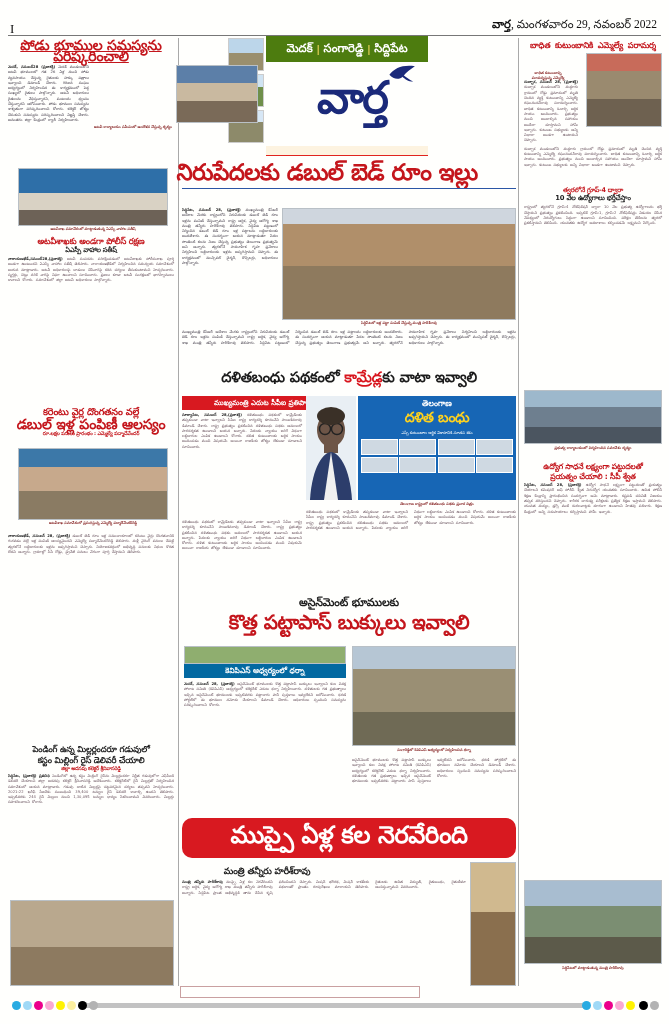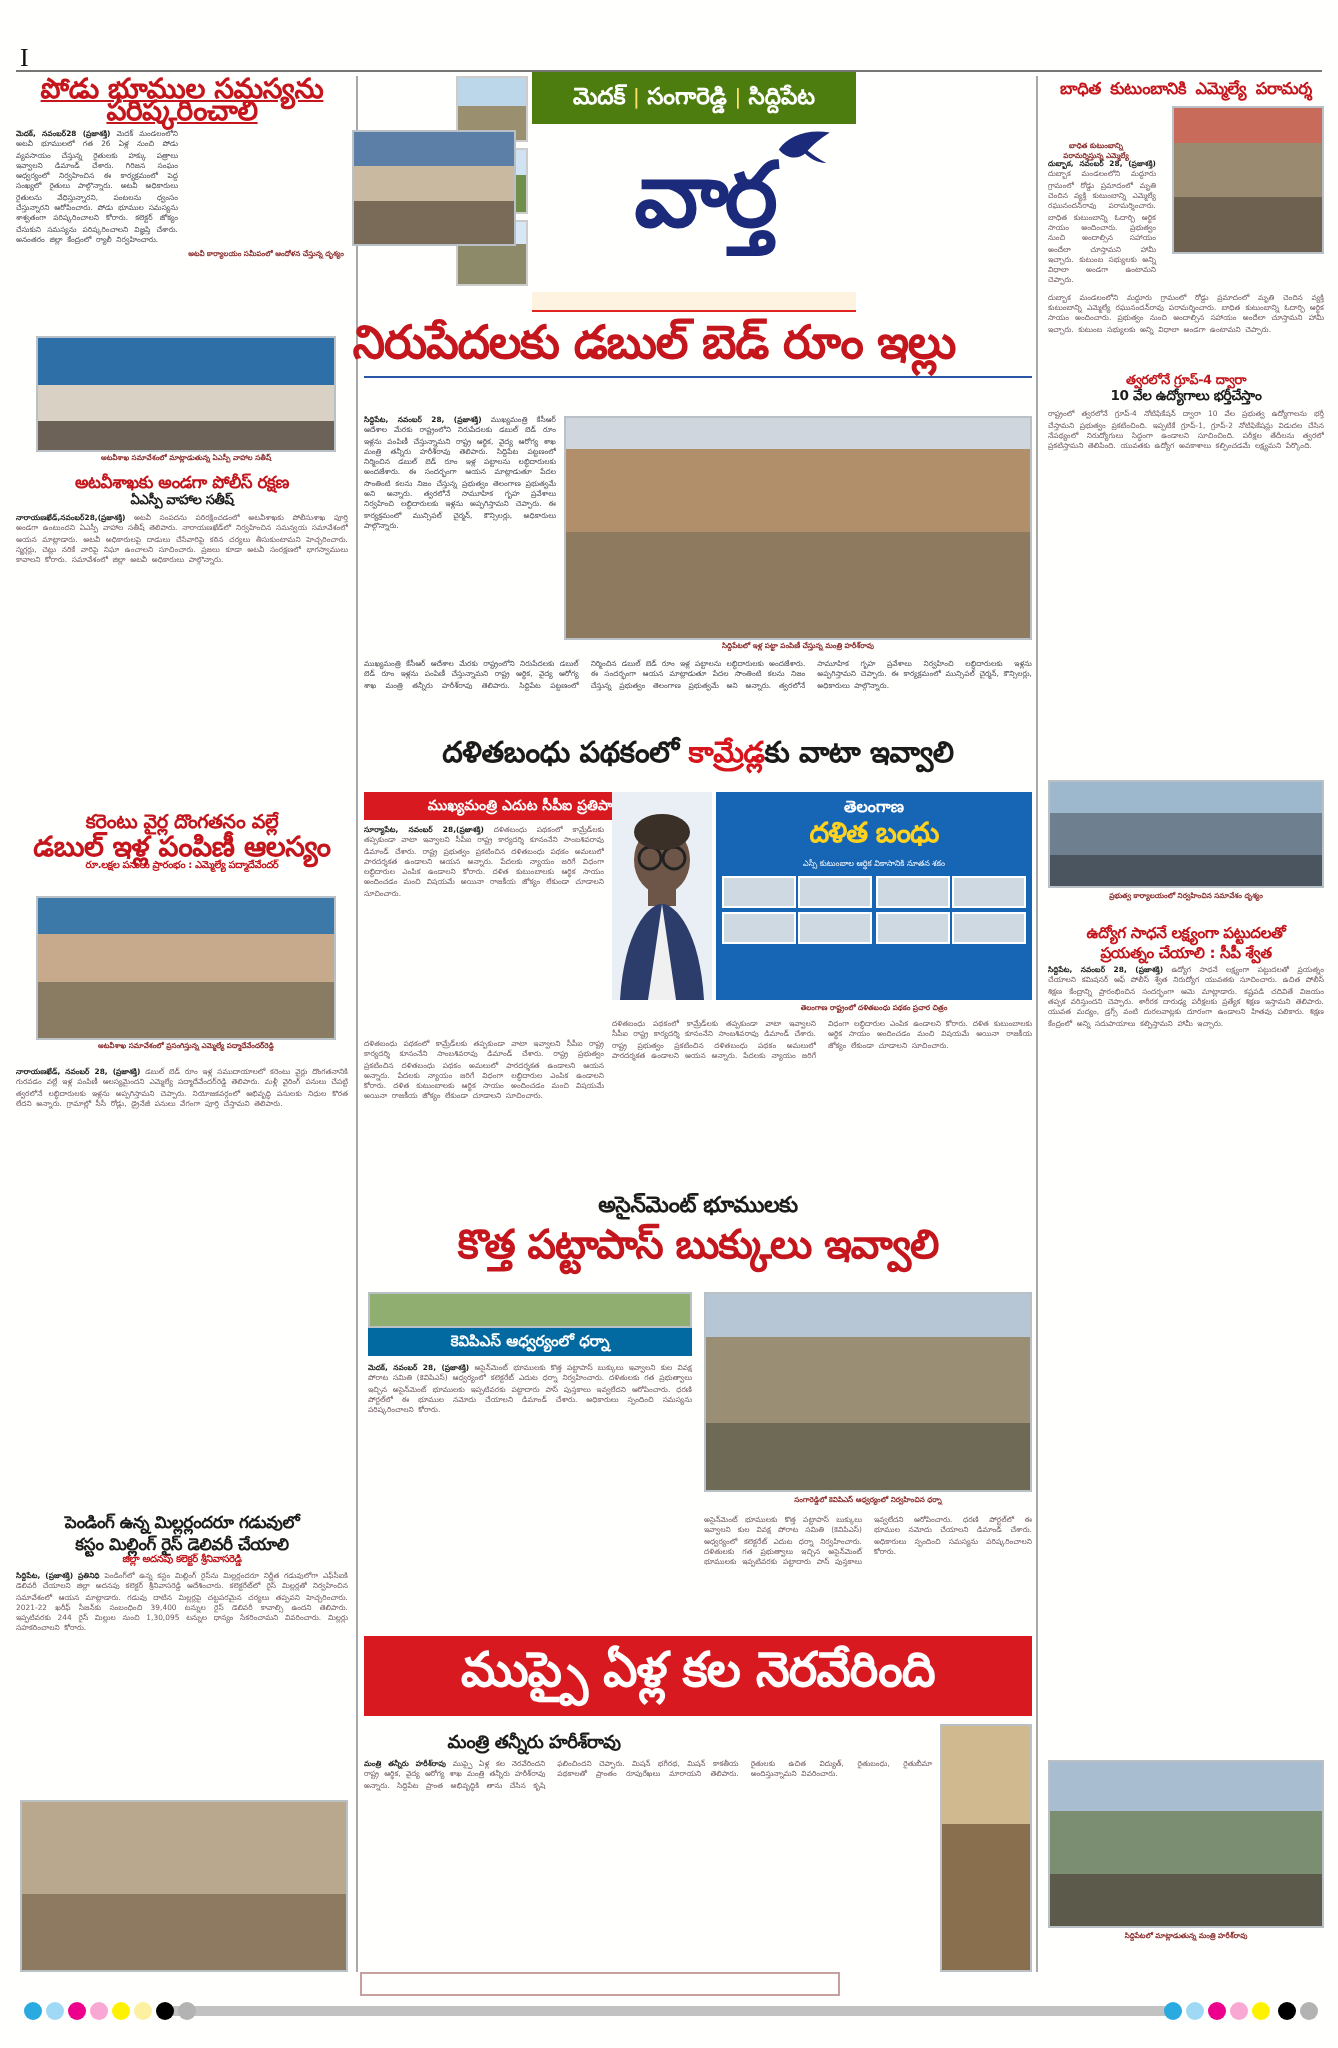--- a/index.html
+++ b/index.html
@@ -115,20 +115,23 @@
   .footer-note { position:absolute; left:180px; bottom:26px; width:240px; height:12px;
      border:0.6px solid #c9a0a0; }
 </style>
 </head>
 <body>
 
 <div class="page">
 
   <div class="topbar">
     <div class="topbar-left">I</div>
+    <div class="topbar-right">
+      <b>వార్త</b><span>, మంగళవారం 29, నవంబర్ 2022</span>
+    </div>
   </div>
 
   <div class="masthead">
     <div class="mh-base"></div>
     <div class="mh-strip">
       <span>మెదక్</span>
       <i>|</i>
       <span>సంగారెడ్డి</span>
       <i>|</i>
       <span>సిద్దిపేట</span>
@@ -172,21 +175,21 @@
     <div class="h-sec" style="font-size:9.6px; line-height:12px;">కరెంటు వైర్ల దొంగతనం వల్లే</div>
     <div class="h-sec" style="font-size:14px; line-height:12px;">డబుల్ ఇళ్ల పంపిణీ ఆలస్యం</div>
     <div class="h-sec" style="font-size:5px; line-height:7px; color:#c4161c;">రూ.లక్షల పనులు ప్రారంభం : ఎమ్మెల్యే పద్మాదేవేందర్</div>
   </div>
   <div class="photo" style="left:18px; top:448px; width:150px; height:72px;
         background:linear-gradient(#3c78a8 0 26%, #c7a98c 26% 60%, #8a7b63 60% 100%);"></div>
   <div class="caption" style="position:absolute; left:18px; top:521px; width:150px;">అటవీశాఖ సమావేశంలో ప్రసంగిస్తున్న ఎమ్మెల్యే పద్మాదేవేందర్‌రెడ్డి</div>
   <div class="body-copy pink" style="position:absolute; left:8px; top:534px; width:166px;"><span class="lede">నారాయణఖేడ్, నవంబర్ 28, (ప్రజాశక్తి)</span> <span>డబుల్ బెడ్ రూం ఇళ్ల సముదాయాలలో కరెంటు వైర్లు దొంగతనానికి గురవడం వల్లే ఇళ్ల పంపిణీ ఆలస్యమైందని ఎమ్మెల్యే పద్మాదేవేందర్‌రెడ్డి తెలిపారు. మళ్లీ వైరింగ్ పనులు చేపట్టి త్వరలోనే లబ్ధిదారులకు ఇళ్లను అప్పగిస్తామని చెప్పారు. నియోజకవర్గంలో అభివృద్ధి పనులకు నిధుల కొరత లేదని అన్నారు. గ్రామాల్లో సీసీ రోడ్లు, డ్రైనేజీ పనులు వేగంగా పూర్తి చేస్తామని తెలిపారు.</span></div>
 
   <div style="position:absolute; left:8px; top:744px; width:166px;">
-    <div class="h-sec h-sec-dark" style="font-size:8.4px; line-height:10.5px;margin-top:12px;">పెండింగ్ ఉన్న మిల్లర్లందరూ గడువులో</div>
+    <div class="h-sec h-sec-dark" style="font-size:8.4px; line-height:10.5px;">పెండింగ్ ఉన్న మిల్లర్లందరూ గడువులో</div>
     <div class="h-sec h-sec-dark" style="font-size:8.4px; line-height:10.5px;">కస్టం మిల్లింగ్ రైస్ డెలివరీ చేయాలి</div>
     <div class="h-sec" style="font-size:5px; line-height:7px;">జిల్లా అదనపు కలెక్టర్ శ్రీనివాసరెడ్డి</div>
     <div class="body-copy pink" style="margin-top:2px;"><span class="lede">సిద్దిపేట, (ప్రజాశక్తి) ప్రతినిధి</span> <span>పెండింగ్‌లో ఉన్న కస్టం మిల్లింగ్ రైస్‌ను మిల్లర్లందరూ నిర్ణీత గడువులోగా ఎఫ్‌సీఐకి డెలివరీ చేయాలని జిల్లా అదనపు కలెక్టర్ శ్రీనివాసరెడ్డి ఆదేశించారు. కలెక్టరేట్‌లో రైస్ మిల్లర్లతో నిర్వహించిన సమావేశంలో ఆయన మాట్లాడారు. గడువు దాటిన మిల్లర్లపై చట్టపరమైన చర్యలు తప్పవని హెచ్చరించారు. 2021-22 ఖరీఫ్ సీజన్‌కు సంబంధించి 39,400 టన్నుల రైస్ డెలివరీ కావాల్సి ఉందని తెలిపారు. ఇప్పటివరకు 244 రైస్ మిల్లుల నుంచి 1,30,095 టన్నుల ధాన్యం సేకరించామని వివరించారు. మిల్లర్లు సహకరించాలని కోరారు.</span></div>
   </div>
   <div class="photo" style="left:10px; top:900px; width:164px; height:86px;
         background:linear-gradient(#b9a88e 0 55%, #8d7a60 55% 100%);"></div>
 
   <div style="position:absolute; left:138px; top:158px; width:378px;">
     <div class="h-sec" style="font-size:23px; line-height:28px; letter-spacing:-0.6px;">నిరుపేదలకు డబుల్ బెడ్ రూం ఇల్లు</div>
   </div>
@@ -251,21 +254,21 @@
   <div class="photo" style="left:184px; top:646px; width:162px; height:18px;
         background:linear-gradient(#8fae6f 0 100%);"></div>
 
   <div class="photo" style="left:352px; top:646px; width:164px; height:100px;
         background:linear-gradient(#b6c6d4 0 22%, #9a8f74 22% 66%, #6f6a55 66% 100%);"></div>
   <div class="caption" style="position:absolute; left:352px; top:748px; width:164px;">సంగారెడ్డిలో కెవిపిఎస్ ఆధ్వర్యంలో నిర్వహించిన ధర్నా</div>
 
   <div class="body-copy pink" style="position:absolute; left:184px; top:682px; width:162px;"><span class="lede">మెదక్, నవంబర్ 28, (ప్రజాశక్తి)</span> <span>అసైన్‌మెంట్ భూములకు కొత్త పట్టాపాస్ బుక్కులు ఇవ్వాలని కుల వివక్ష పోరాట సమితి (కెవిపిఎస్) ఆధ్వర్యంలో కలెక్టరేట్ ఎదుట ధర్నా నిర్వహించారు. దళితులకు గత ప్రభుత్వాలు ఇచ్చిన అసైన్‌మెంట్ భూములకు ఇప్పటివరకు పట్టాదారు పాస్ పుస్తకాలు ఇవ్వలేదని ఆరోపించారు. ధరణి పోర్టల్‌లో ఈ భూముల నమోదు చేయాలని డిమాండ్ చేశారు. అధికారులు స్పందించి సమస్యను పరిష్కరించాలని కోరారు.</span></div>
   <div class="body-copy pink" style="position:absolute; left:352px; top:758px; width:164px; column-count:2; column-gap:6px;">అసైన్‌మెంట్ భూములకు కొత్త పట్టాపాస్ బుక్కులు ఇవ్వాలని కుల వివక్ష పోరాట సమితి (కెవిపిఎస్) ఆధ్వర్యంలో కలెక్టరేట్ ఎదుట ధర్నా నిర్వహించారు. దళితులకు గత ప్రభుత్వాలు ఇచ్చిన అసైన్‌మెంట్ భూములకు ఇప్పటివరకు పట్టాదారు పాస్ పుస్తకాలు ఇవ్వలేదని ఆరోపించారు. ధరణి పోర్టల్‌లో ఈ భూముల నమోదు చేయాలని డిమాండ్ చేశారు. అధికారులు స్పందించి సమస్యను పరిష్కరించాలని కోరారు.</div>
 
-  <div class="redbanner" style="position:absolute; left:182px; top:818px; width:334px; height:40px; display:flex; align-items:center; justify-content:center;">
+  <div class="redbanner" style="position:absolute; left:182px; top:818px; width:334px; height:40px; display:flex; align-items:center; justify-content:center;border-radius:10px;">
     <span style="font-size:24px; letter-spacing:-0.4px;">ముప్పై ఏళ్ల కల నెరవేరింది</span>
   </div>
   <div class="h-sec h-sec-dark" style="position:absolute; left:182px; top:866px; width:170px; font-size:9px;">మంత్రి తన్నీరు హరీశ్‌రావు</div>
   <div class="photo" style="left:470px; top:862px; width:46px; height:124px;
         background:linear-gradient(#d0b98f 0 40%, #8a6f4e 40% 100%);"></div>
   <div class="body-copy pink" style="position:absolute; left:182px; top:880px; width:284px; column-count:3; column-gap:6px;"><span class="lede">మంత్రి తన్నీరు హరీశ్‌రావు</span> <span>ముప్పై ఏళ్ల కల నెరవేరిందని రాష్ట్ర ఆర్థిక, వైద్య ఆరోగ్య శాఖ మంత్రి తన్నీరు హరీశ్‌రావు అన్నారు. సిద్దిపేట ప్రాంత అభివృద్ధికి తాను చేసిన కృషి ఫలించిందని చెప్పారు. మిషన్ భగీరథ, మిషన్ కాకతీయ పథకాలతో ప్రాంతం రూపురేఖలు మారాయని తెలిపారు. రైతులకు ఉచిత విద్యుత్, రైతుబంధు, రైతుబీమా అందిస్తున్నామని వివరించారు.</span></div>
 
   <div style="position:absolute; left:524px; top:38px; width:138px;">
     <div class="h-sec" style="font-size:8.2px; line-height:11px; padding:2px 0 2px; width:138px;font-family:Liberation Mono, monospace;">బాధిత కుటుంబానికి ఎమ్మెల్యే పరామర్శ</div>
     <div class="photo" style="position:relative; float:right; width:76px; height:74px; margin:0 0 2px 3px;

